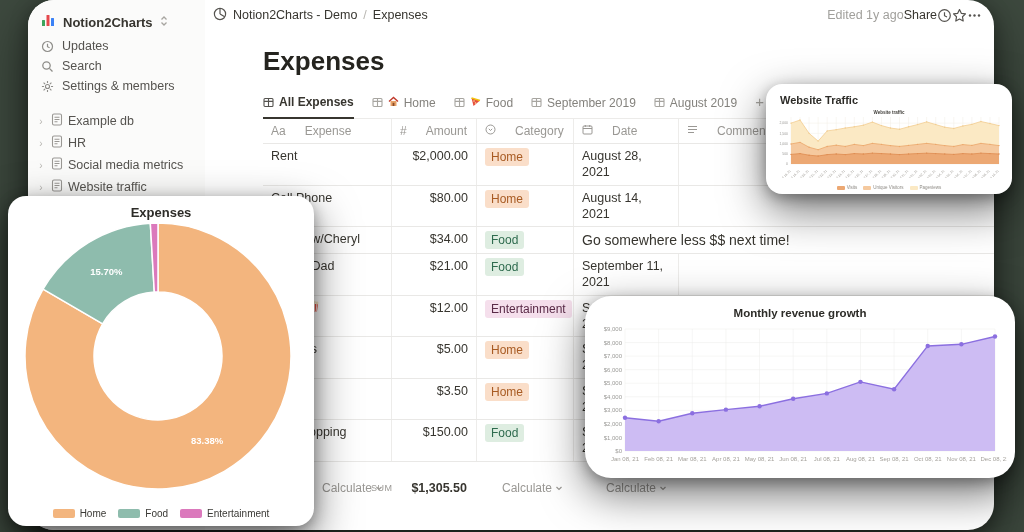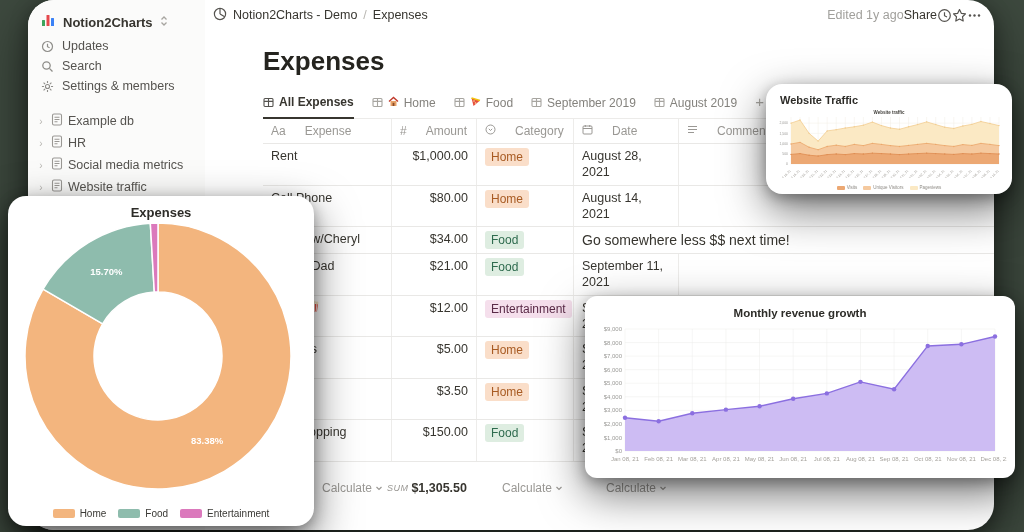--- a/index.html
+++ b/index.html
@@ -49,35 +49,35 @@
   .td.amt{text-align:right;}
   .td.exp{font-weight:500;display:flex;align-items:flex-start;gap:3px;}
   .td.com{font-size:14px;white-space:nowrap;overflow:hidden;}
   .frag1{margin-left:28px;} .frag2{margin-left:30px;} .frag3{margin-left:38px;}
   .tag{display:inline-block;padding:1px 6px;border-radius:3px;font-size:12px;line-height:1.35;}
   .tag[data-color="orange"]{background:#FADEC9;color:#A85B23;}
   .tag[data-color="green"]{background:#DEEDE1;color:#2E6B4E;}
   .tag[data-color="pink"]{background:#F5DFEC;color:#5A2A47;}
   .tfoot{margin-top:16px;color:#9A9894;font-size:12px;}
   .fcell{display:flex;align-items:center;justify-content:flex-end;gap:3px;padding:3px 8px;}
-  .sum-label{font-size:9px;letter-spacing:.5px;color:#9A9894;margin-right:0;font-style:italic;}
+  .sum-label{font-size:9px;letter-spacing:.5px;color:#9A9894;margin-right:16px;}
   .sum-val{font-size:12.5px;font-weight:700;color:#37352F;}
   
   .card{position:absolute;background:#fff;box-shadow:0 16px 44px rgba(0,0,0,.55),0 4px 14px rgba(0,0,0,.3);}
   .pie-card{left:8px;top:196px;width:306px;height:330px;border-radius:18px;z-index:6;}
   .pie-title{text-align:center;font-size:13px;font-weight:700;color:#2D2C28;padding-top:9px;}
   .pie-legend{position:absolute;bottom:7px;left:0;right:0;display:flex;justify-content:center;gap:12px;align-items:center;}
   .pl-item{display:flex;align-items:center;gap:5px;font-size:10px;color:#3A3935;}
   .pl-sw{width:22px;height:9px;border-radius:2px;}
   .web-card{left:766px;top:84px;width:246px;height:110px;border-radius:16px;z-index:5;}
   .web-title{font-size:11px;font-weight:700;color:#2D2C28;padding:10px 0 0 14px;}
   .web-legend{position:absolute;bottom:4px;left:0;right:0;display:flex;justify-content:center;gap:6px;align-items:center;}
   .wl-item{display:flex;align-items:center;gap:2px;font-size:4.5px;color:#8d8a84;}
   .wl-sw{width:8px;height:4px;border-radius:1px;}
-  .mon-card{left:585px;top:296px;width:430px;height:182px;border-radius:12px;z-index:5;}
+  .mon-card{left:585px;top:296px;width:430px;height:182px;border-radius:26px;z-index:5;}
   .mon-title{text-align:center;font-size:11.5px;font-weight:700;color:#2D2C28;padding-top:11px;}
 </style>
 </head>
 <body>
 
 <div class="window">
 
   <div class="sidebar">
     <div class="ws-row">
       <span>
@@ -306,21 +306,21 @@
                 <path d="M1 2.5h9M1 5.5h9M1 8.5h6"></path>
               </svg></span>
           <span>Comment</span>
         </div>
       </div>
 
       <div class="trow">
         <div class="td exp c1">
             <span>Rent</span>
           </div>
-        <div class="td amt c2">$1,000.00</div>
+        <div class="td amt c2">$2,000.00</div>
         <div class="td c3"><span class="tag" data-color="orange">Home</span></div>
         <div class="td c4">August 28, 2021</div>
         <div class="td com c5"></div>
       </div>
       <div class="trow">
         <div class="td exp c1">
             <span>Cell Phone</span>
           </div>
         <div class="td amt c2">$80.00</div>
         <div class="td c3"><span class="tag" data-color="orange">Home</span></div>

